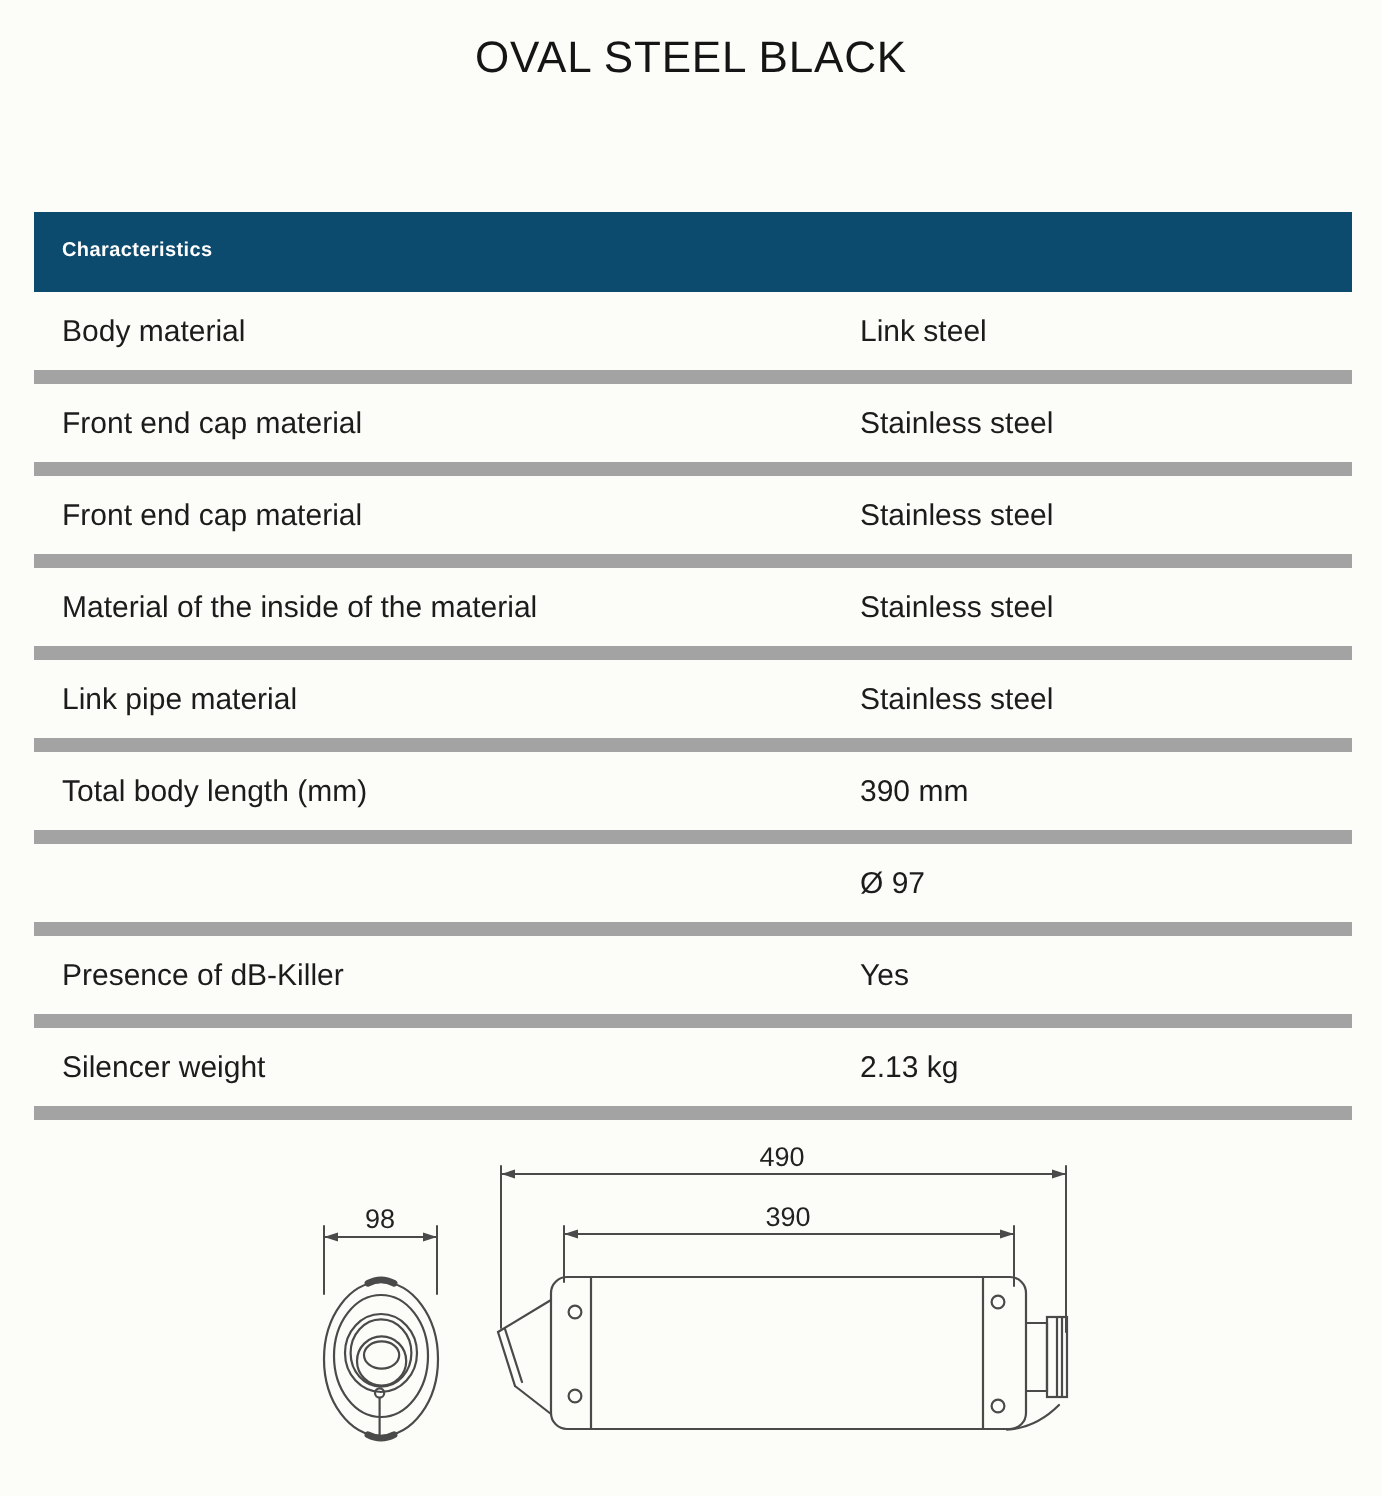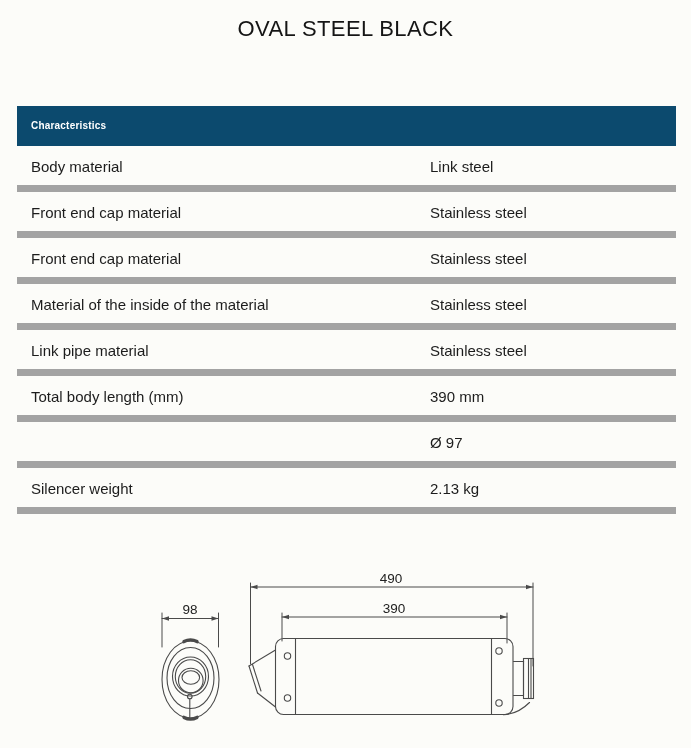--- a/index.html
+++ b/index.html
@@ -75,20 +75,24 @@
 
   <div class="spec-row">
     <span class="row-label">Total body length (mm)</span>
     <span class="row-value">390 mm</span>
   </div>
 
   <div class="spec-row">
     <span class="row-value">Ø 97</span>
   </div>
 
+  <div class="spec-row">
+    <span class="row-label">Presence of dB-Killer</span>
+    <span class="row-value">Yes</span>
+  </div>
 
   <div class="spec-row">
     <span class="row-label">Silencer weight</span>
     <span class="row-value">2.13 kg</span>
   </div>
 </div>
 </div>
 
 <svg class="drawing-svg" viewBox="0 0 691 748" xmlns="http://www.w3.org/2000/svg">
   <g fill="none" stroke="#4a4a4a" stroke-width="1.1" stroke-linecap="round">

